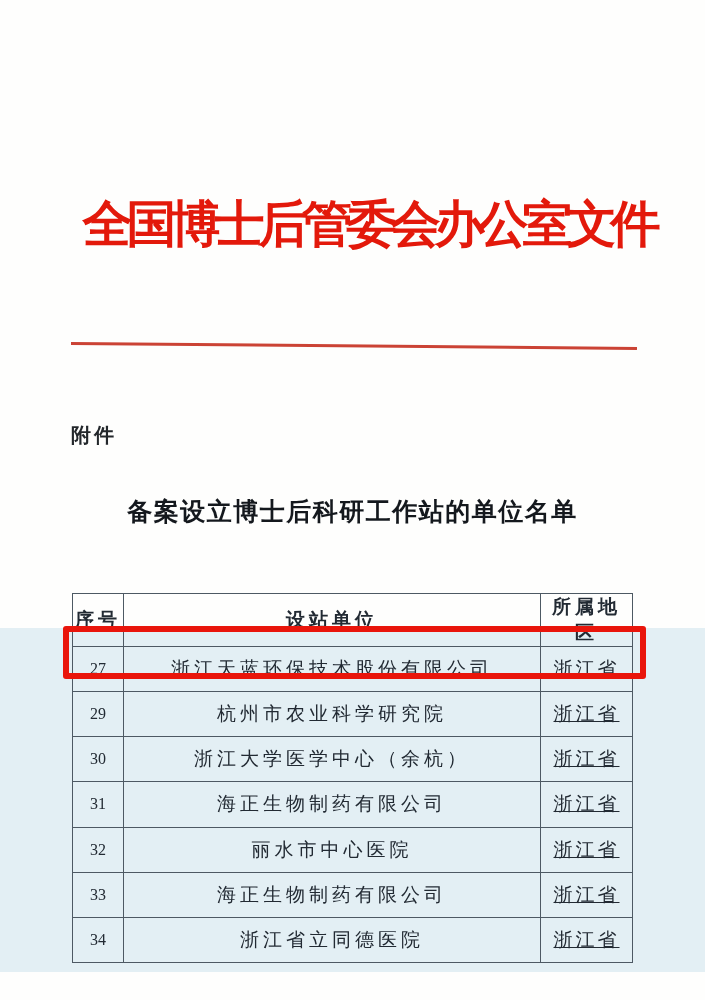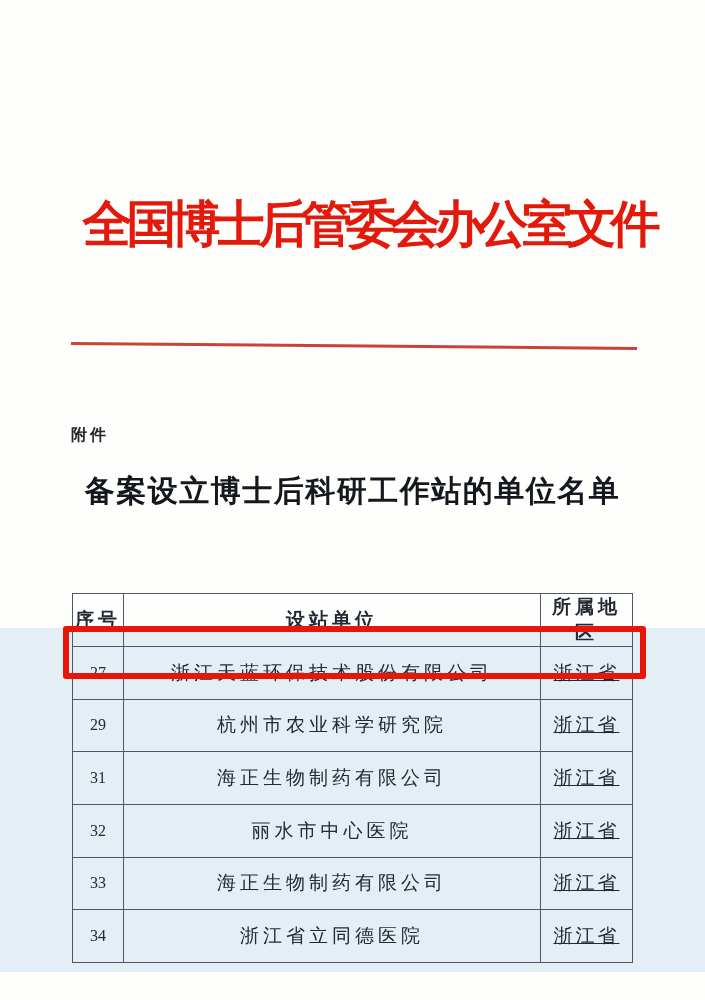--- a/index.html
+++ b/index.html
@@ -26,26 +26,26 @@
     font-size:17.5px;letter-spacing:3px;color:#38404a;
   }
   .red-rule{
     position:absolute;left:71px;top:342px;width:566px;height:3px;
     background:#cb4335;
     transform:rotate(0.5deg);transform-origin:left center;
   }
   .attachment{
     position:absolute;left:71px;top:423px;height:24px;line-height:24px;
     font-family:"Liberation Sans","DejaVu Sans",sans-serif;
-    font-size:16px;font-weight:700;letter-spacing:3px;color:#23272b;
+    font-size:20px;font-weight:700;letter-spacing:3px;color:#23272b;
   }
   .table-title{
-    position:absolute;left:0;top:474px;width:705px;height:34px;
+    position:absolute;left:0;top:495px;width:705px;height:34px;
     line-height:34px;text-align:center;
-    font-size:30px;font-weight:700;letter-spacing:1.5px;color:#14181d;
+    font-size:25px;font-weight:700;letter-spacing:1.5px;color:#14181d;
   }
   table.roster{
     position:absolute;left:72px;top:593px;width:560px;height:370px;
     border-collapse:collapse;table-layout:fixed;
     background:transparent;
     padding-left:20px;
   }
   table.roster th,table.roster td{
     border:1px solid #4d5963;
     text-align:center;vertical-align:middle;
@@ -98,20 +98,25 @@
         <td class="no-cell">27</td>
         <td class="unit-cell">浙江天蓝环保技术股份有限公司</td>
         <td class="region-cell">浙江省</td>
       </tr>
       <tr>
         <td class="no-cell">29</td>
         <td class="unit-cell">杭州市农业科学研究院</td>
         <td class="region-cell">浙江省</td>
       </tr>
       <tr>
+        <td class="no-cell">30</td>
+        <td class="unit-cell">浙江大学医学中心（余杭）</td>
+        <td class="region-cell">浙江省</td>
+      </tr>
+      <tr>
         <td class="no-cell">31</td>
         <td class="unit-cell">海正生物制药有限公司</td>
         <td class="region-cell">浙江省</td>
       </tr>
       <tr>
         <td class="no-cell">32</td>
         <td class="unit-cell">丽水市中心医院</td>
         <td class="region-cell">浙江省</td>
       </tr>
       <tr>

